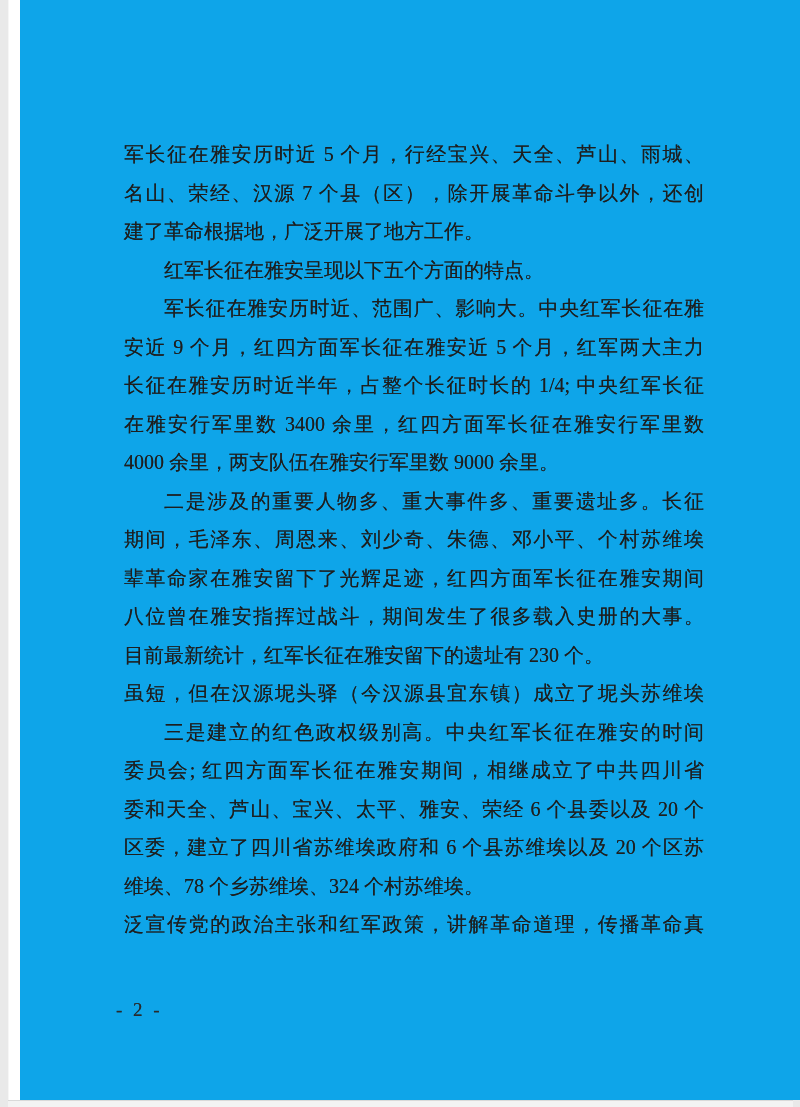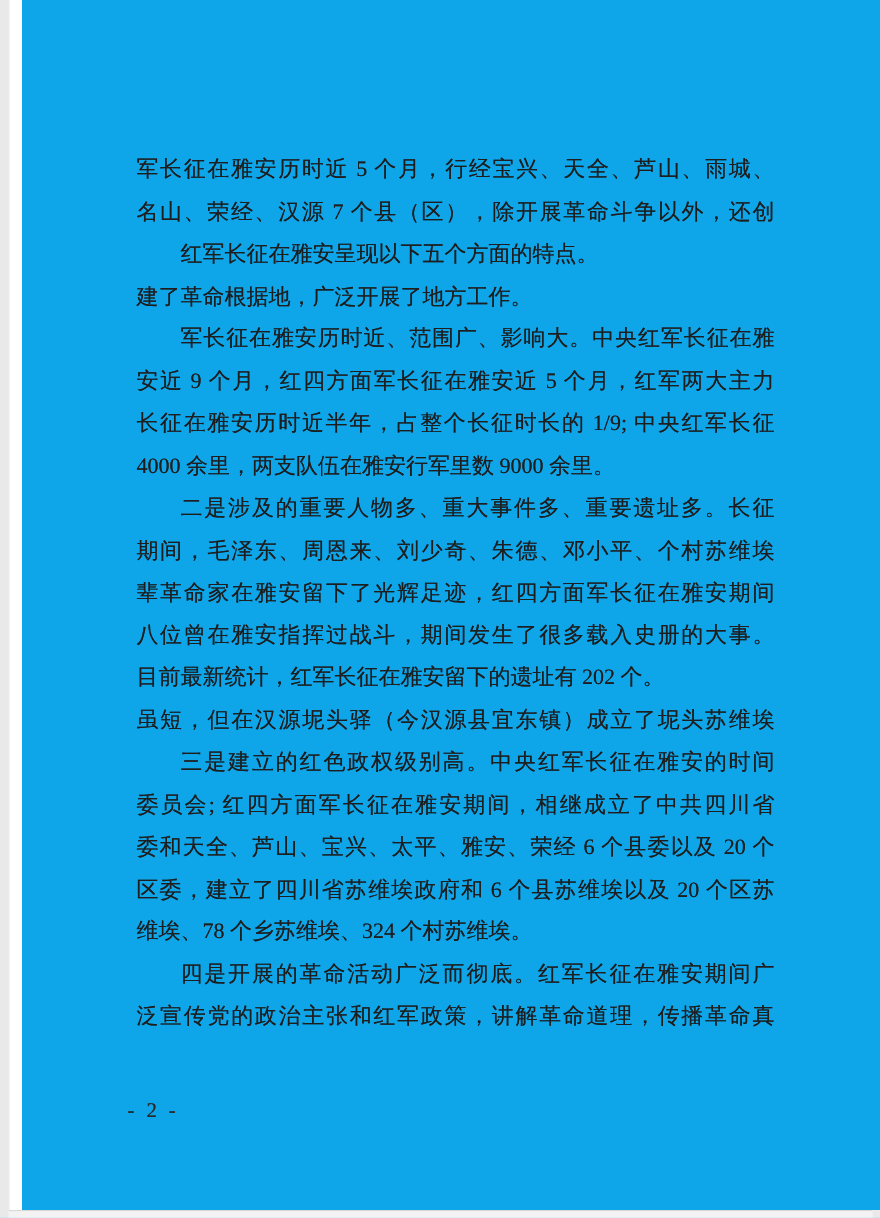--- a/index.html
+++ b/index.html
@@ -81,35 +81,35 @@
 <body>
 
 <div class="gutter-left"></div>
 <div class="gutter-right"></div>
 <div class="gutter-bottom"></div>
 
 <div class="sheet">
   <div class="text-block">
     <div class="line j">军长征在雅安历时近 5 个月，行经宝兴、天全、芦山、雨城、</div>
     <div class="line j">名山、荣经、汉源 7 个县（区），除开展革命斗争以外，还创</div>
+    <div class="line e">建了革命根据地，广泛开展了地方工作。</div>
     <div class="line i e">红军长征在雅安呈现以下五个方面的特点。</div>
-    <div class="line e">建了革命根据地，广泛开展了地方工作。</div>
     <div class="line i j">军长征在雅安历时近、范围广、影响大。中央红军长征在雅</div>
     <div class="line j">安近 9 个月，红四方面军长征在雅安近 5 个月，红军两大主力</div>
-    <div class="line j">长征在雅安历时近半年，占整个长征时长的 1/9; 中央红军长征</div>
+    <div class="line j">长征在雅安历时近半年，占整个长征时长的 1/4; 中央红军长征</div>
+    <div class="line j">在雅安行军里数 3400 余里，红四方面军长征在雅安行军里数</div>
     <div class="line e">4000 余里，两支队伍在雅安行军里数 9000 余里。</div>
     <div class="line i j">二是涉及的重要人物多、重大事件多、重要遗址多。长征</div>
     <div class="line j">期间，毛泽东、周恩来、刘少奇、朱德、邓小平、个村苏维埃</div>
     <div class="line j">辈革命家在雅安留下了光辉足迹，红四方面军长征在雅安期间</div>
     <div class="line j">八位曾在雅安指挥过战斗，期间发生了很多载入史册的大事。</div>
-    <div class="line e">目前最新统计，红军长征在雅安留下的遗址有 202 个。</div>
+    <div class="line e">目前最新统计，红军长征在雅安留下的遗址有 230 个。</div>
     <div class="line j">虽短，但在汉源坭头驿（今汉源县宜东镇）成立了坭头苏维埃</div>
     <div class="line i j">三是建立的红色政权级别高。中央红军长征在雅安的时间</div>
     <div class="line j">委员会; 红四方面军长征在雅安期间，相继成立了中共四川省</div>
     <div class="line j">委和天全、芦山、宝兴、太平、雅安、荣经 6 个县委以及 20 个</div>
     <div class="line j">区委，建立了四川省苏维埃政府和 6 个县苏维埃以及 20 个区苏</div>
     <div class="line e">维埃、78 个乡苏维埃、324 个村苏维埃。</div>
-    <div class="line i j">四是开展的革命活动广泛而彻底。红军长征在雅安期间广</div>
     <div class="line j">泛宣传党的政治主张和红军政策，讲解革命道理，传播革命真</div>
   </div>
 
   <div class="footer-page-number">- 2 -</div>
 </div>
 
 </body></html>

